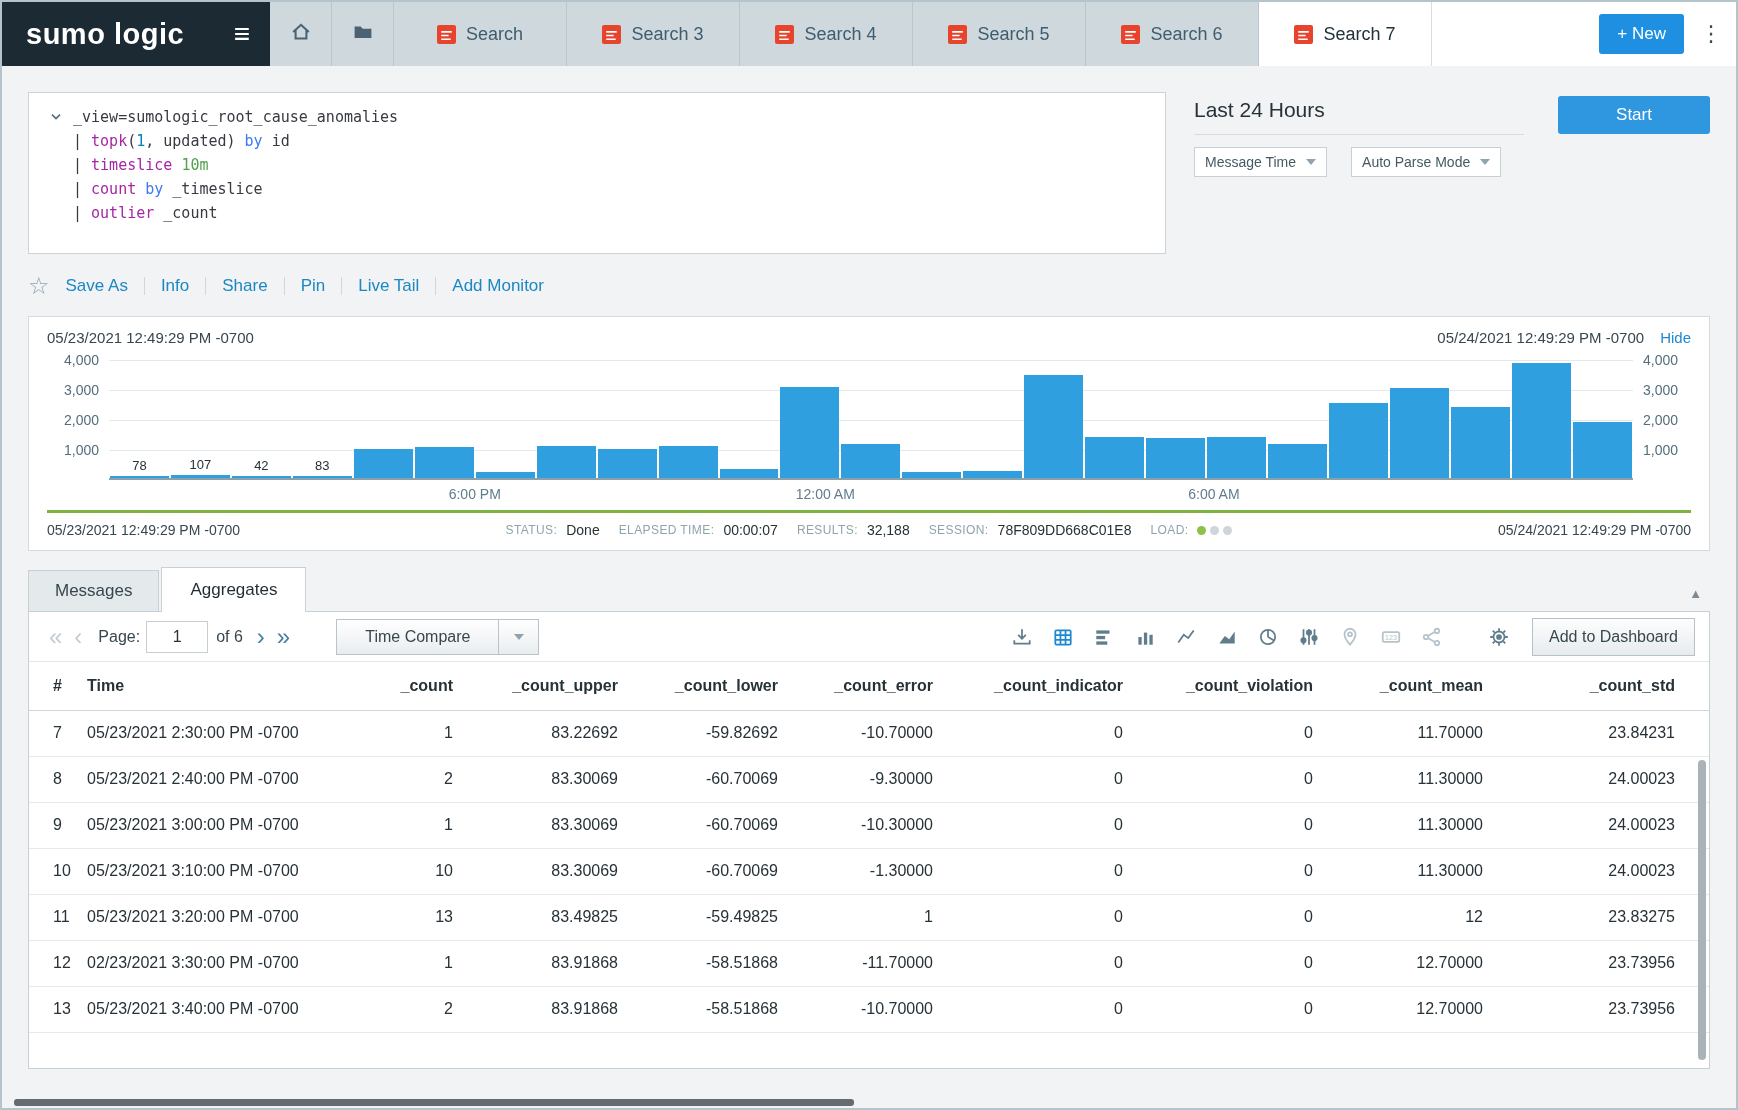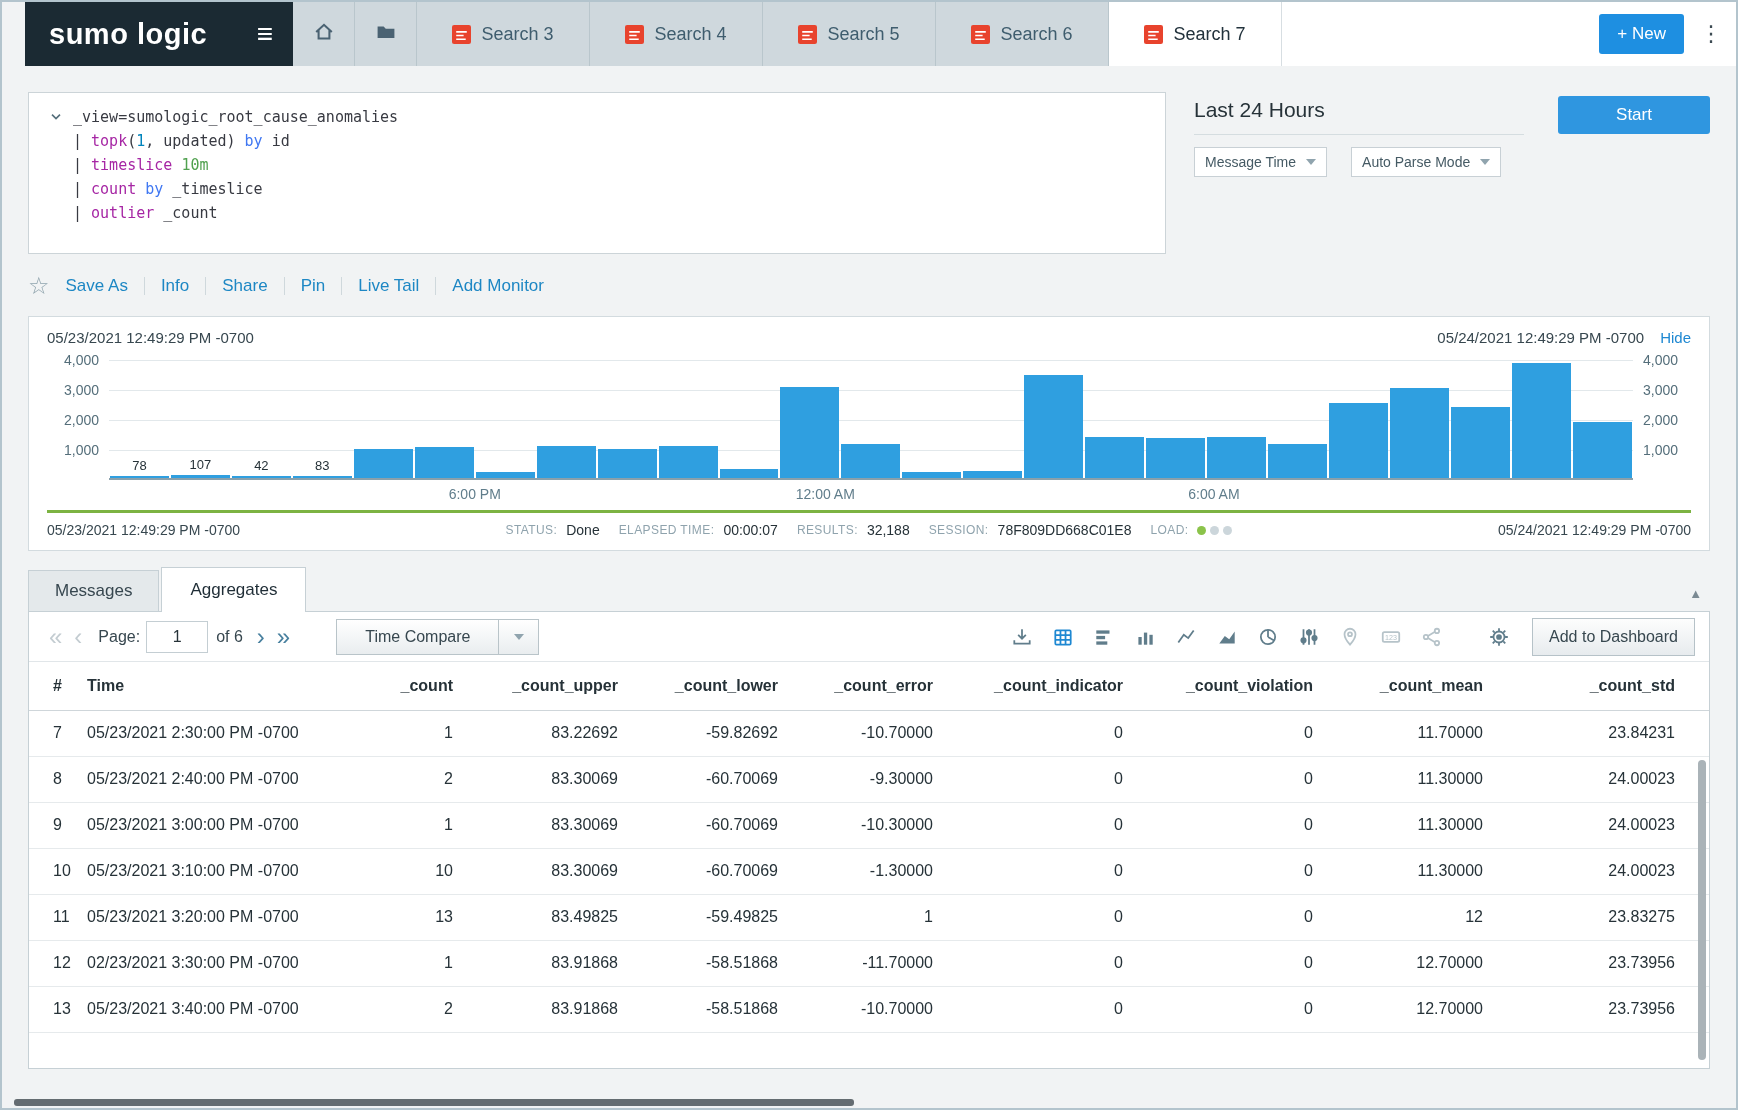--- a/index.html
+++ b/index.html
@@ -1,20 +1,20 @@
 <!DOCTYPE html>
 <html><head>
 <meta charset="utf-8">
 <style>
   * { margin:0; padding:0; box-sizing:border-box; }
   html,body { background:#dfe7ea; font-family:"Liberation Sans", sans-serif; }
   .page { width:1738px; height:1110px; background:#f1f3f4; border:2px solid #b3c4cd; overflow:hidden; position:relative; }
 
   
-  .topbar { height:64px; background:#ffffff; display:flex; align-items:stretch;margin-left:23px; }
+  .topbar { height:64px; background:#ffffff; display:flex; align-items:stretch; }
   .logo { width:268px; background:#1b2a33; color:#fff; display:flex; align-items:center; justify-content:space-between; padding:0 20px 0 24px; }
   .logo-text { font-size:29px; font-weight:bold; letter-spacing:0.5px; }
   .hamburger { font-size:28px; color:#fff; cursor:pointer; line-height:1; }
   .tabstrip { display:flex; align-items:stretch; }
   .tab { background:#cfd8dd; border-right:1px solid #b9c6cc; display:flex; align-items:center; justify-content:center; gap:10px; cursor:pointer; color:#3f5d6e; font-size:18px; }
   .icon-tab { width:62px; }
   .search-tab { width:173px; }
   .tab.active { background:#ffffff; color:#22323c; border-right:1px solid #d7dee2; }
   .doc-icon { width:19px; height:19px; flex:0 0 auto; }
   .topbar-right { margin-left:auto; display:flex; align-items:center; gap:16px; padding-right:14px; }
@@ -142,20 +142,27 @@
           <svg width="24" height="24" viewBox="0 0 20 20">
               <path d="M3 5.5 L8 5.5 L9.8 7.3 L17 7.3 L17 15 L3 15 Z" fill="#4a6272"></path>
             </svg>
         </span>
       </div>
       <div class="tab search-tab">
         <span class="doc-icon"><svg width="19" height="19" viewBox="0 0 18 18">
               <rect width="18" height="18" rx="2" fill="#e8432d"></rect>
               <path d="M4 6.5 H14 M4 10 H11 M4 13.5 H13" stroke="#fff" stroke-width="1.5"></path>
             </svg></span>
+        <span>Search</span>
+      </div>
+      <div class="tab search-tab">
+        <span class="doc-icon"><svg width="19" height="19" viewBox="0 0 18 18">
+              <rect width="18" height="18" rx="2" fill="#e8432d"></rect>
+              <path d="M4 6.5 H14 M4 10 H11 M4 13.5 H13" stroke="#fff" stroke-width="1.5"></path>
+            </svg></span>
         <span>Search 3</span>
       </div>
       <div class="tab search-tab">
         <span class="doc-icon"><svg width="19" height="19" viewBox="0 0 18 18">
               <rect width="18" height="18" rx="2" fill="#e8432d"></rect>
               <path d="M4 6.5 H14 M4 10 H11 M4 13.5 H13" stroke="#fff" stroke-width="1.5"></path>
             </svg></span>
         <span>Search 4</span>
       </div>
       <div class="tab search-tab">

